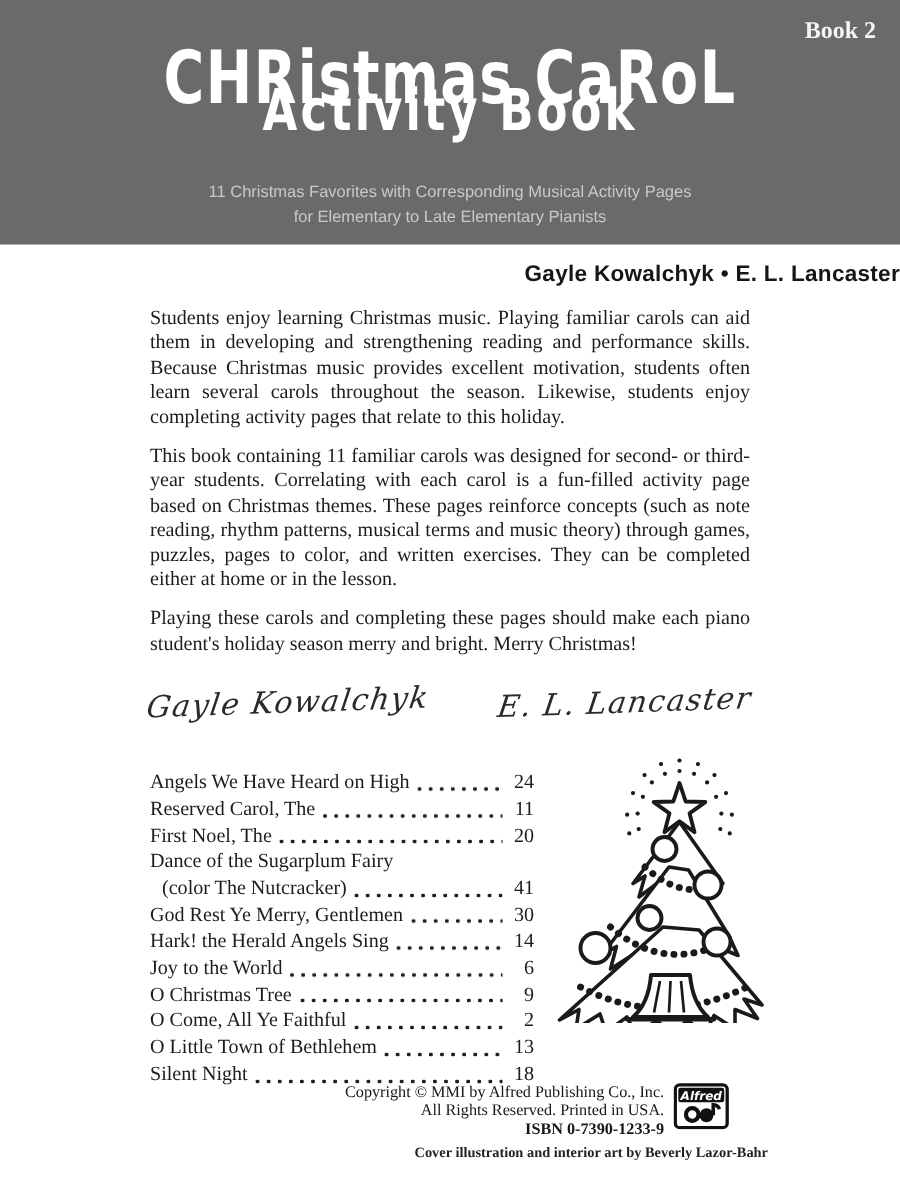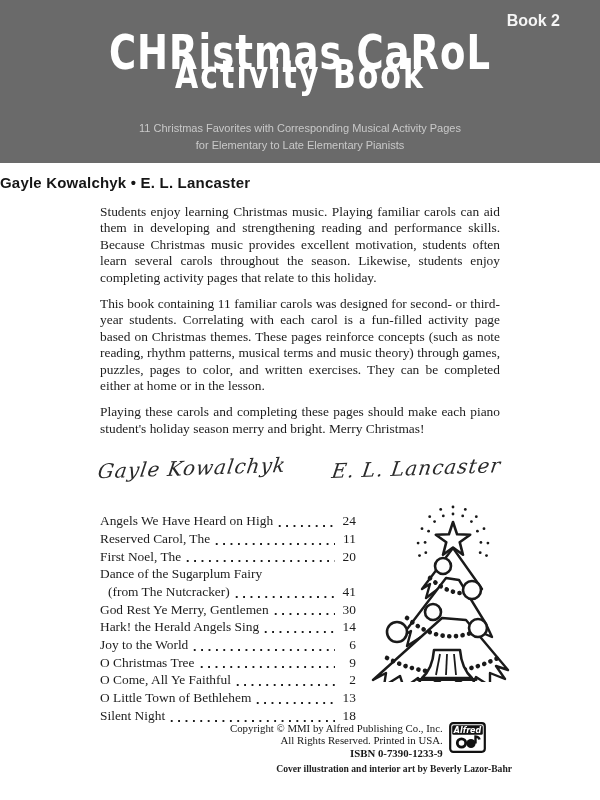--- a/index.html
+++ b/index.html
@@ -13,22 +13,22 @@
   }
 
   
   .header {
     position: relative;
     width: 600px; height: 163px;
     background: #6a6a6a;
     text-align: center;
   }
   .edition {
-    position: absolute; top: 12px; right: 40px;
-    font-family: Liberation Sans, sans-serif;
+    position: absolute; top: 12px; right: 16px;
+    font-family: Liberation Serif, serif;
     font-weight: bold; font-size: 16px; color: #f5f5f5;
   }
   .title-line1 {
     display: inline-block;
     margin-top: 24px;
     font-family: "DejaVu Sans", sans-serif;
     font-weight: bold; font-size: 37px; color: #ffffff;
     letter-spacing: 1px;
     transform: scaleY(1.32);
     transform-origin: center top;
@@ -46,21 +46,21 @@
   .title-line2-wrap { height: 44px; }
   .subtitle {
     margin-top: 24px;
     font-family: "Liberation Sans", sans-serif;
     font-size: 11px; line-height: 17px; color: #c9c9c9;
   }
 
   
   .authors {
     margin-top: 11px;
-    text-align: left;
+    text-align: right;
     font-family: "Liberation Sans", sans-serif;
     font-weight: bold; font-size: 15px; color: #161616;
     letter-spacing: 0.2px;
   }
 
   
   .intro {
     margin: 13px 100px 0 100px;
     width: 400px;
   }
@@ -180,21 +180,21 @@
     </div>
     <div class="toc-row">
       <span class="toc-title">First Noel, The</span>
       <span class="leader"></span>
       <span class="toc-page">20</span>
     </div>
     <div class="toc-row">
       <span class="toc-title">Dance of the Sugarplum Fairy</span>
     </div>
     <div class="toc-row">
-      <span class="toc-title indent">(from The Nutcracker)</span>
+      <span class="toc-title indent">(color The Nutcracker)</span>
       <span class="leader"></span>
       <span class="toc-page">41</span>
     </div>
     <div class="toc-row">
       <span class="toc-title">God Rest Ye Merry, Gentlemen</span>
       <span class="leader"></span>
       <span class="toc-page">30</span>
     </div>
     <div class="toc-row">
       <span class="toc-title">Hark! the Herald Angels Sing</span>

